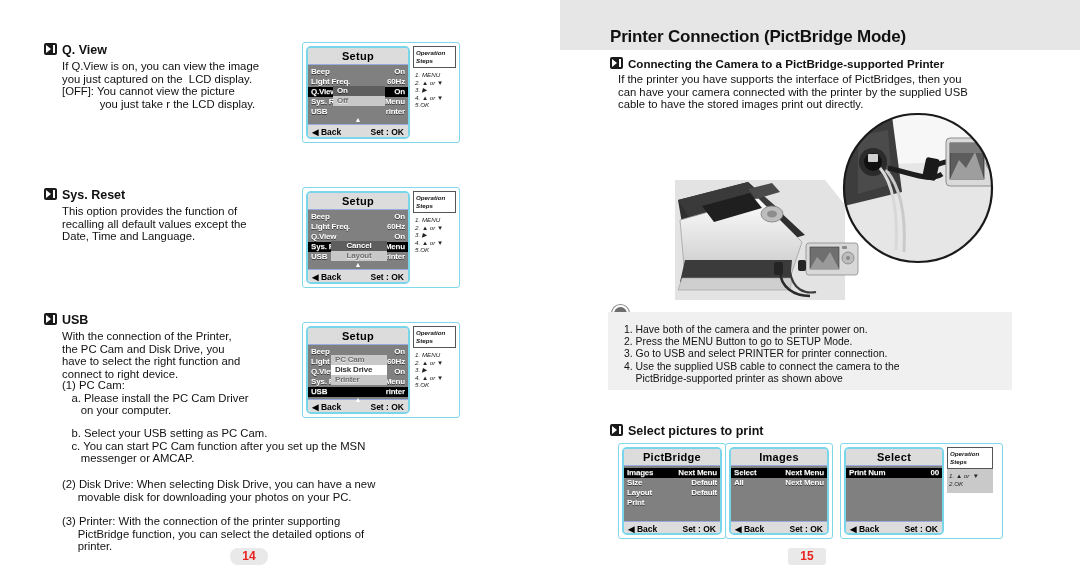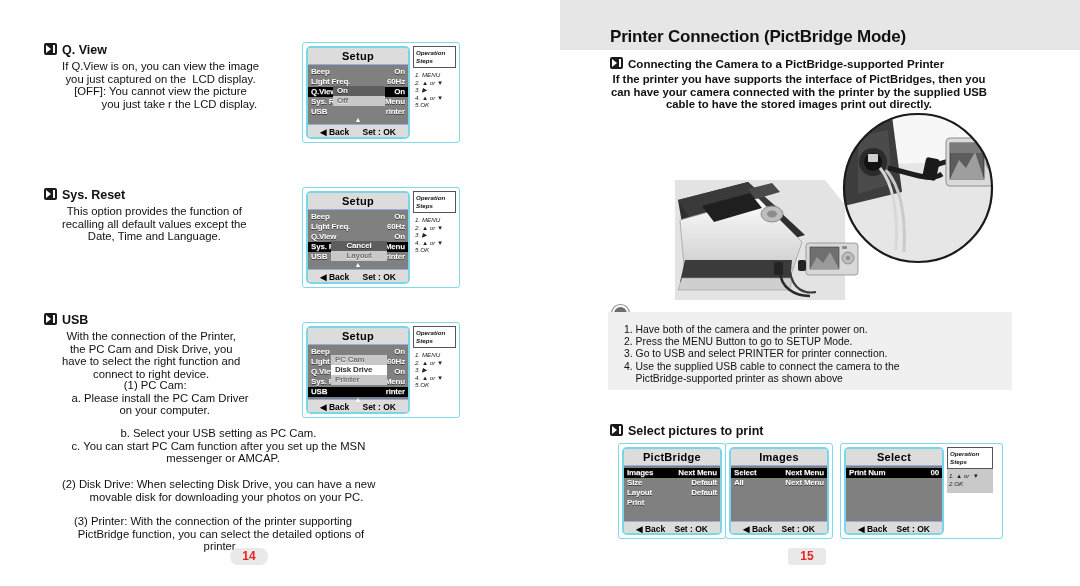--- a/index.html
+++ b/index.html
@@ -45,21 +45,21 @@
     content:""; position:absolute; right:2px; top:2px;
     width:2px; height:8px; background:#fff;
   }
 
   
   .sec-head{
     font-size:12.5px; font-weight:bold; line-height:14px;
     white-space:nowrap;
   }
   .body-text{
-    font-size:11.3px; line-height:12.6px; white-space:pre;text-align:center;
+    font-size:11.3px; line-height:12.6px; white-space:pre;
   }
   .blk{ position:absolute; }
 
   
   .lcd-wrap{
     position:absolute;
     background:#ffffff;
     border:1px solid #7fd9e8;
     display:flex;
     padding:3px;
@@ -87,21 +87,21 @@
     font-size:8px; font-weight:bold; color:#ffffff;
     line-height:10px; padding:0 3px;
     letter-spacing:-0.2px;
     text-shadow:0 1px 0 #3a3a3a;
   }
   .lcd-row.sel{ background:#000; }
   .lcd-foot{
     height:14px; background:#dcdcdc; color:#000;
     font-size:8.5px; font-weight:bold;
     display:flex; justify-content:space-between; align-items:center;
-    padding:0 12px; border-top:1px solid #9ad;
+    padding:0 4px; border-top:1px solid #9ad;
   }
   .lcd-updn{
     color:#fff; font-size:7px; text-align:center; line-height:6px;
   }
   
   .popup{ position:absolute; }
   .popup-item{
     font-size:8px; font-weight:bold; line-height:10px;
     padding:0 4px; letter-spacing:-0.2px;
   }
@@ -347,21 +347,21 @@
     <div class="pagenum" style="left:230px; top:548px;border-radius:8px;">14</div>
   </div>
 
   <div class="page-right">
 
     <div class="header-band"></div>
     <div class="header-title">Printer Connection (PictBridge Mode)</div>
 
     <div class="blk" style="left:70px; top:57px;">
       <div class="sec-head" style="font-size:11.6px;"><span class="bullet"></span><span>Connecting the Camera to a PictBridge-supported Printer</span></div>
-      <div class="body-text" style="margin-left:1px; margin-top:2px;font-weight:bold;">If the printer you have supports the interface of PictBridges, then you
+      <div class="body-text" style="margin-left:8px; margin-top:2px;">If the printer you have supports the interface of PictBridges, then you
 can have your camera connected with the printer by the supplied USB
 cable to have the stored images print out directly.</div>
     </div>
 
     <div class="photo" style="left:90px; top:110px; width:400px; height:190px;">
       <svg width="400" height="190" viewBox="0 0 400 190">
         <defs>
           <clipPath id="circClip">
               <circle cx="288" cy="78" r="74"></circle>
             </clipPath>

